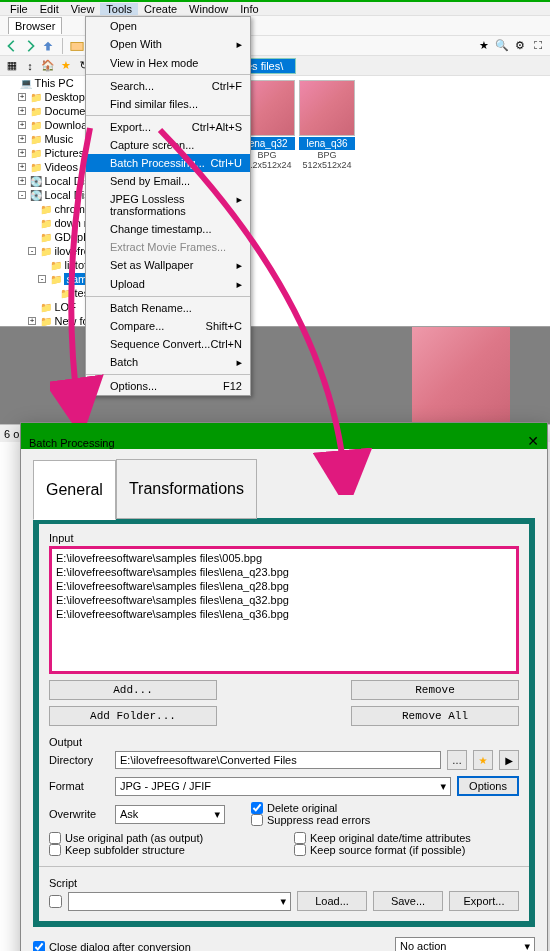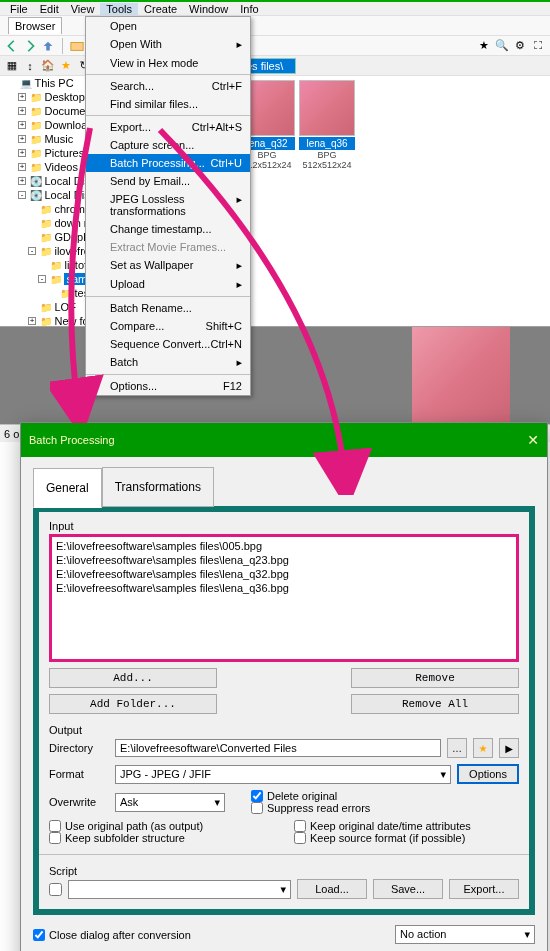--- a/index.html
+++ b/index.html
@@ -42,25 +42,25 @@
 
 .preview { height: 98px; background: #808080; border-top: 1px solid #a0a0a0; position: relative; }
 .preview .pimg { position: absolute; right: 40px; top: 0; width: 98px; height: 98px; background: linear-gradient(135deg,#e9a,#d78,#c67); }
 
 
 .status { height: 18px; background: #f0f0f0; border-top: 1px solid #c0c0c0; display: flex; align-items: center; font-size: 10px; padding: 0 4px; gap: 2px; }
 .status span { border-right: 1px solid #c0c0c0; padding-right: 4px; }
 
 
 .dialog { position: absolute; left: 20px; top: 422px; width: 528px; background: #f0f0f0; border: 1px solid #888; box-shadow: 0 6px 20px rgba(0,0,0,0.3); }
-.dialog .titlebar { height: 34px; background: #009800; color: #fef9c3; display: flex; align-items: center; padding: 0 8px; justify-content: space-between; font-size: 12px; }
+.dialog .titlebar { height: 26px; background: #009800; color: #000000; display: flex; align-items: flex-end; padding: 0 8px; justify-content: space-between; font-size: 12px; }
 .dialog .titlebar .x { font-size: 14px; cursor: default; }
 .dialog .body { padding: 10px 12px 12px; }
 .tabs { display: flex; }
-.tabs .tab { padding: 12px 12px; border: 1px solid #b0b0b0; background: #f0f0f0; font-size: 12px; }
+.tabs .tab { padding: 20px 12px; border: 1px solid #b0b0b0; background: #f0f0f0; font-size: 16px; }
 .tabs .tab.active { background: #fff; border-bottom: 1px solid #fff; position: relative; top: 1px; }
 .panel { border: 6px solid #0f766e; background: #f0f0f0; padding: 8px 10px 10px; margin-top: -1px; }
 .group { margin-bottom: 10px; }
 .group > label { display: block; margin-bottom: 2px; }
 .listbox { background: #fff; border: 3px solid #e0197e; height: 128px; padding: 2px 4px; overflow: auto; }
 .listbox div { line-height: 14px; }
 .btn { background: #e8e8e8; border: 1px solid #a8a8a8; padding: 3px 8px; text-align: center; cursor: default; }
 .btnrow { display: flex; justify-content: space-between; margin-top: 6px; }
 .btnrow .btn { width: 168px; font-family: Liberation Mono, monospace; }
 .fieldrow { display: flex; align-items: center; gap: 6px; margin-bottom: 6px; }
@@ -398,20 +398,21 @@
     <div class="tabs">
       <div class="tab active">General</div>
       <div class="tab">Transformations</div>
     </div>
     <div class="panel">
       <div class="group">
         <label>Input</label>
         <div class="listbox" id="files-root">
             <div>E:\ilovefreesoftware\samples files\005.bpg</div>
             <div>E:\ilovefreesoftware\samples files\lena_q23.bpg</div>
+            <div>E:\ilovefreesoftware\samples files\lena_q28.bpg</div>
             <div>E:\ilovefreesoftware\samples files\lena_q32.bpg</div>
             <div>E:\ilovefreesoftware\samples files\lena_q36.bpg</div>
           </div>
         <div class="btnrow">
           <div class="btn">Add...</div>
           <div class="btn">Remove</div>
         </div>
         <div class="btnrow">
           <div class="btn">Add Folder...</div>
           <div class="btn">Remove All</div>

